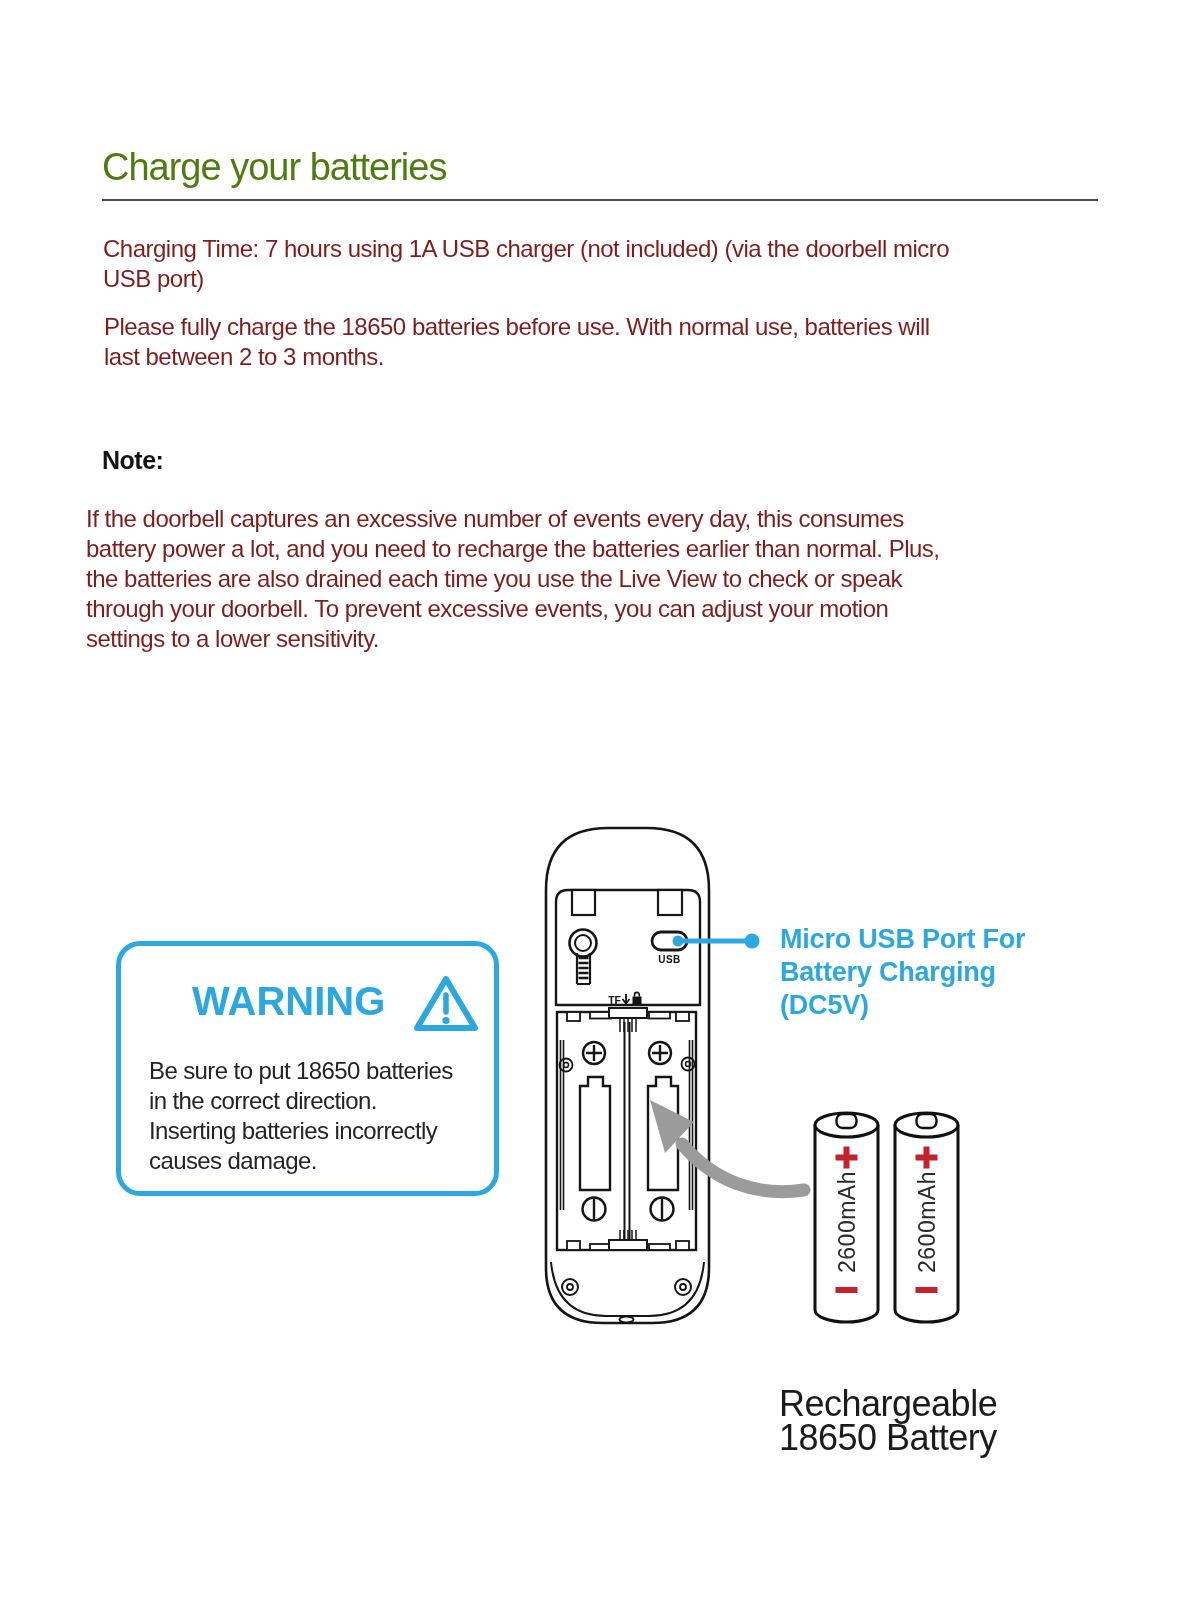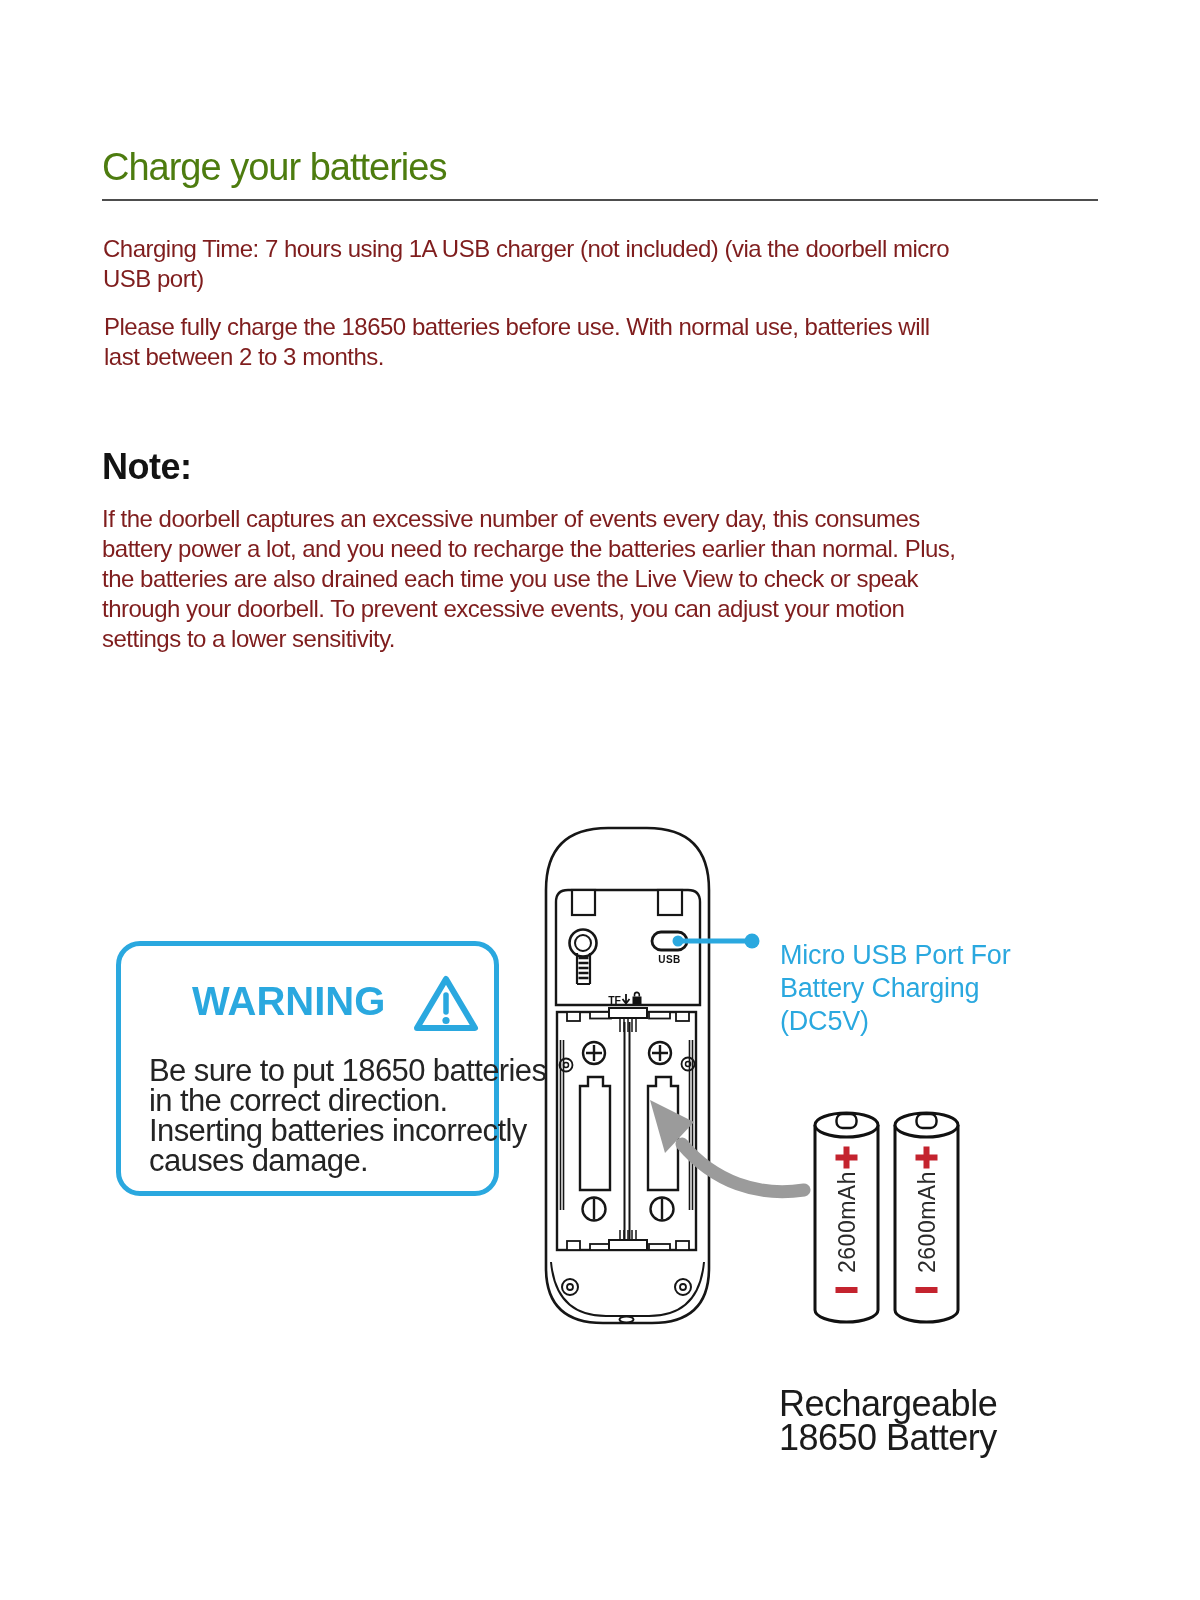--- a/index.html
+++ b/index.html
@@ -9,35 +9,35 @@
   }
   .abs{position:absolute;}
   .nw{white-space:nowrap;}
 
   
   .doc-title{left:102px;top:146px;font-size:38px;font-weight:400;letter-spacing:-1px;color:#4d7c0f;}
   .title-rule{left:102px;top:199px;width:996px;height:2px;background:#4d4d4d;}
   .para{font-size:24px;line-height:30px;letter-spacing:-0.5px;color:#7f1d1d;}
   .para1{left:103px;top:234px;}
   .para2{left:104px;top:312px;}
-  .note-heading{left:102px;top:446px;font-size:36px;font-weight:800;letter-spacing:-0.5px;color:#131313;}
-  .note-para{left:102px;top:504px;}
+  .note-heading{left:102px;top:446px;font-size:25px;font-weight:800;letter-spacing:-0.5px;color:#131313;}
+  .note-para{left:86px;top:504px;}
 
   
   .warning-box{
     left:116px;top:941px;width:383px;height:255px;box-sizing:border-box;
     border:5px solid #2aa8df;border-radius:24px;background:#ffffff;
   }
   .warning-title-row{position:absolute;left:27px;top:22px;display:flex;align-items:center;margin-left:44px;}
   .warning-title{font-size:40px;font-weight:800;letter-spacing:0px;color:#2aa8df;}
   .warning-tri{margin-left:26px;margin-top:4px;}
-  .warning-body{position:absolute;left:28px;top:110px;font-size:31px;line-height:30px;letter-spacing:-0.6px;color:#242424;}
-
-  
-  .usb-callout{left:780px;top:923px;font-size:27px;font-weight:400;line-height:33px;letter-spacing:-0.2px;color:#2aa8df;margin-top:16px;}
+  .warning-body{position:absolute;left:28px;top:110px;font-size:24px;line-height:30px;letter-spacing:-0.6px;color:#242424;}
+
+  
+  .usb-callout{left:780px;top:923px;font-size:27px;font-weight:700;line-height:33px;letter-spacing:-0.2px;color:#2aa8df;}
   .battery-caption{left:779px;top:1387px;font-size:36px;line-height:34px;letter-spacing:-0.5px;color:#1b1b1b;}
 
   
   .diagram-svg{left:0px;top:760px;}
   .svg-small-label{font-family:"Liberation Sans",sans-serif;font-size:10px;font-weight:700;fill:#111111;letter-spacing:0.5px;}
   .svg-tf-label{font-family:"Liberation Sans",sans-serif;font-size:10.5px;font-weight:700;fill:#111111;}
   .svg-capacity{font-family:"Liberation Sans",sans-serif;font-size:23px;fill:#2a2a2a;letter-spacing:0.5px;}
 </style>
 </head>
 <body>

